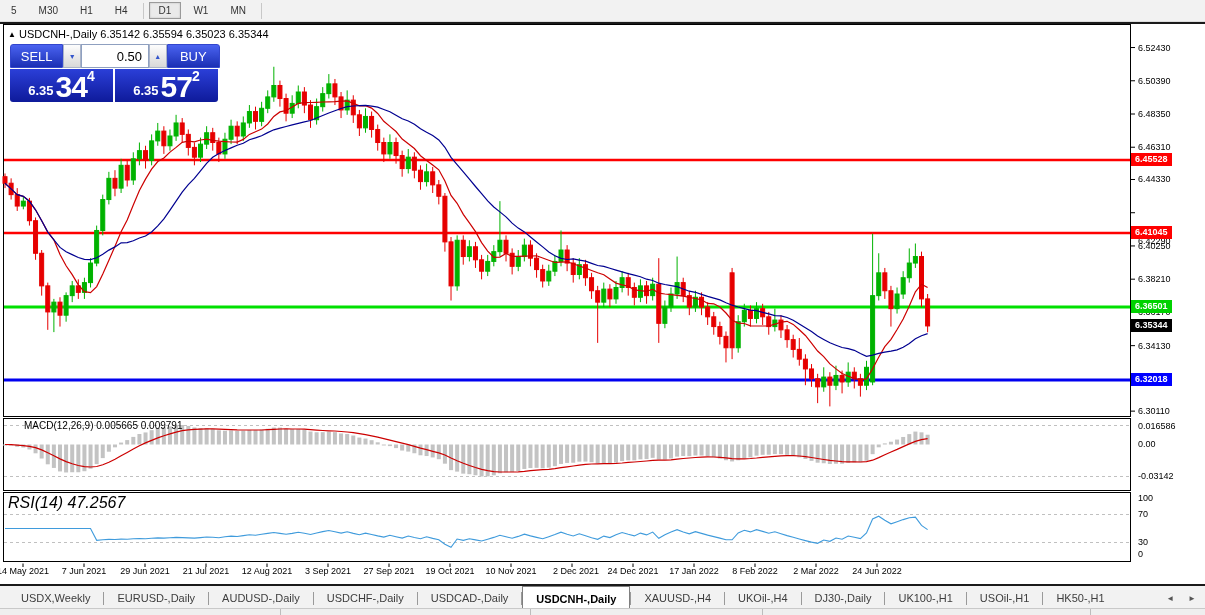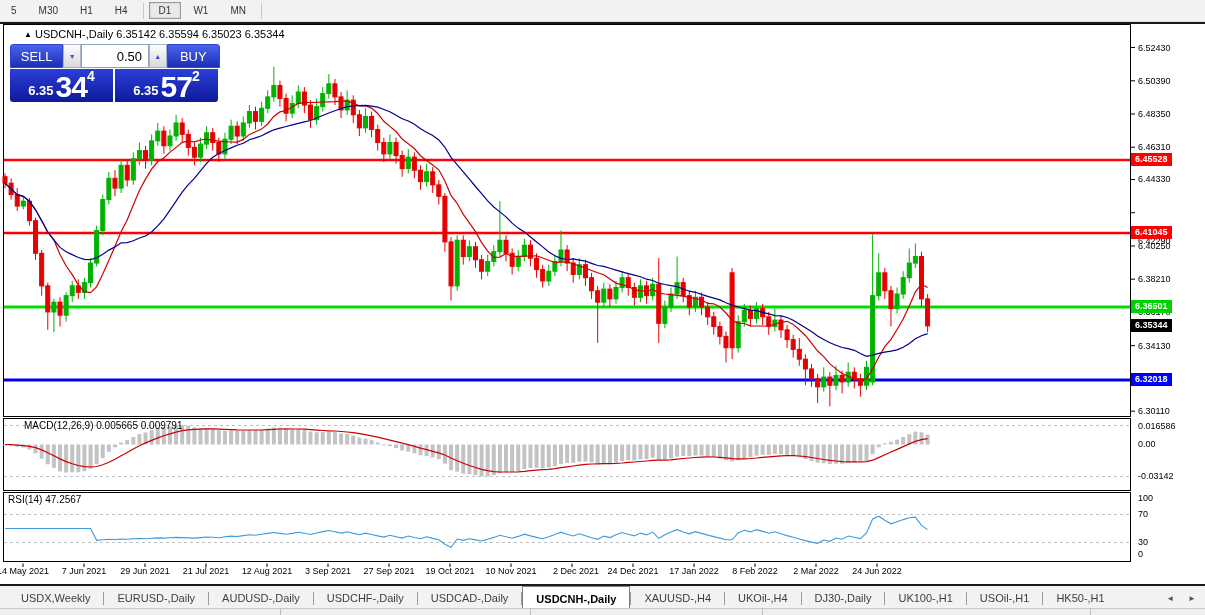--- a/index.html
+++ b/index.html
@@ -9,21 +9,21 @@
   #toolbar{position:absolute;left:0;top:0;width:1205px;height:21px;background:#f2f2f2;
            border-bottom:1px solid #dcdcdc;display:flex;align-items:center;}
   .tf-btn{font-size:10px;color:#333;padding:2px 9px;margin:0 1px;border:1px solid transparent;cursor:default;}
   .tf-btn.active{background:#eaeaea;border:1px solid #9a9a9a;box-shadow:inset 0 0 2px #bbb;}
   .tf-sep{width:1px;height:16px;background:#c8c8c8;margin:0 4px;}
   #win-top{position:absolute;left:0;top:22px;width:1205px;height:2px;background:#1a1a1a;}
   
   #plot{position:absolute;left:0;top:0;width:1205px;height:615px;}
   
   .ovl{position:absolute;white-space:nowrap;}
-  #chart-title{left:8px;top:28px;font-size:11px;color:#000;margin-left:16px;}
+  #chart-title{left:8px;top:28px;font-size:11px;color:#000;}
   #chart-title .tri{font-size:8px;vertical-align:1px;}
   
   #trade{position:absolute;left:10px;top:44px;width:210px;height:58px;}
   #trade .row1{display:flex;height:24px;}
   .tbtn{width:56px;background:linear-gradient(#4a63f0,#1b2fb4);color:#fff;font-size:13px;
         display:flex;align-items:center;justify-content:center;border:1px solid #3346cc;cursor:pointer;}
   .tbtn.sell{border-radius:3px 0 0 0;}
   .tbtn.buy{border-radius:0 3px 0 0;}
   .spin{width:17px;background:linear-gradient(#fdfdfd,#d8d8d8);border:1px solid #aab4c8;
         display:flex;align-items:center;justify-content:center;font-size:7px;color:#3355cc;cursor:pointer;}
@@ -32,21 +32,21 @@
   #trade .row2{display:flex;height:33px;margin-top:1px;}
   .pbox{width:103px;background:linear-gradient(#2b3fd8,#0e1a9a);color:#fff;display:flex;
         align-items:flex-end;justify-content:center;padding-bottom:2px;cursor:pointer;}
   .pbox.left{border-radius:0 0 0 3px;margin-right:2px;}
   .pbox.right{border-radius:0 0 3px 0;}
   .pbox .sm{font-size:13px;font-weight:bold;margin-right:2px;line-height:19px;}
   .pbox .big{font-size:30px;font-weight:bold;line-height:26px;letter-spacing:-1px;}
   .pbox .sup{font-size:14px;font-weight:bold;line-height:12px;align-self:flex-start;margin-top:1px;}
   
   #macd-label{left:8px;top:420px;font-size:10px;color:#000;padding-left:16px;}
-  #rsi-label{left:8px;top:494px;font-size:10px;color:#000;}
+  #rsi-label{left:8px;top:494px;font-size:16px;color:#000;font-style:italic;}
   
   .tick-label{position:absolute;left:1138px;font-size:9px;color:#000;text-align:right;}
   .badge{position:absolute;left:1131px;font-size:9px;font-weight:bold;color:#fff;
          padding:1px 4px 2px 4px;}
   .date-label{position:absolute;top:566px;font-size:9px;color:#000;transform:translateX(-50%);}
   
   #tabbar{position:absolute;left:0;top:584px;width:1205px;height:24px;background:#f2f2f2;
           border-top:2px solid #1a1a1a;display:flex;align-items:stretch;padding-left:8px;}
   .tab{font-size:11px;color:#3d3d3d;display:flex;align-items:center;padding:0 13px;cursor:pointer;}
   .tab.active{background:#fff;border:1px solid #808080;border-bottom:none;color:#000;font-weight:bold;}

